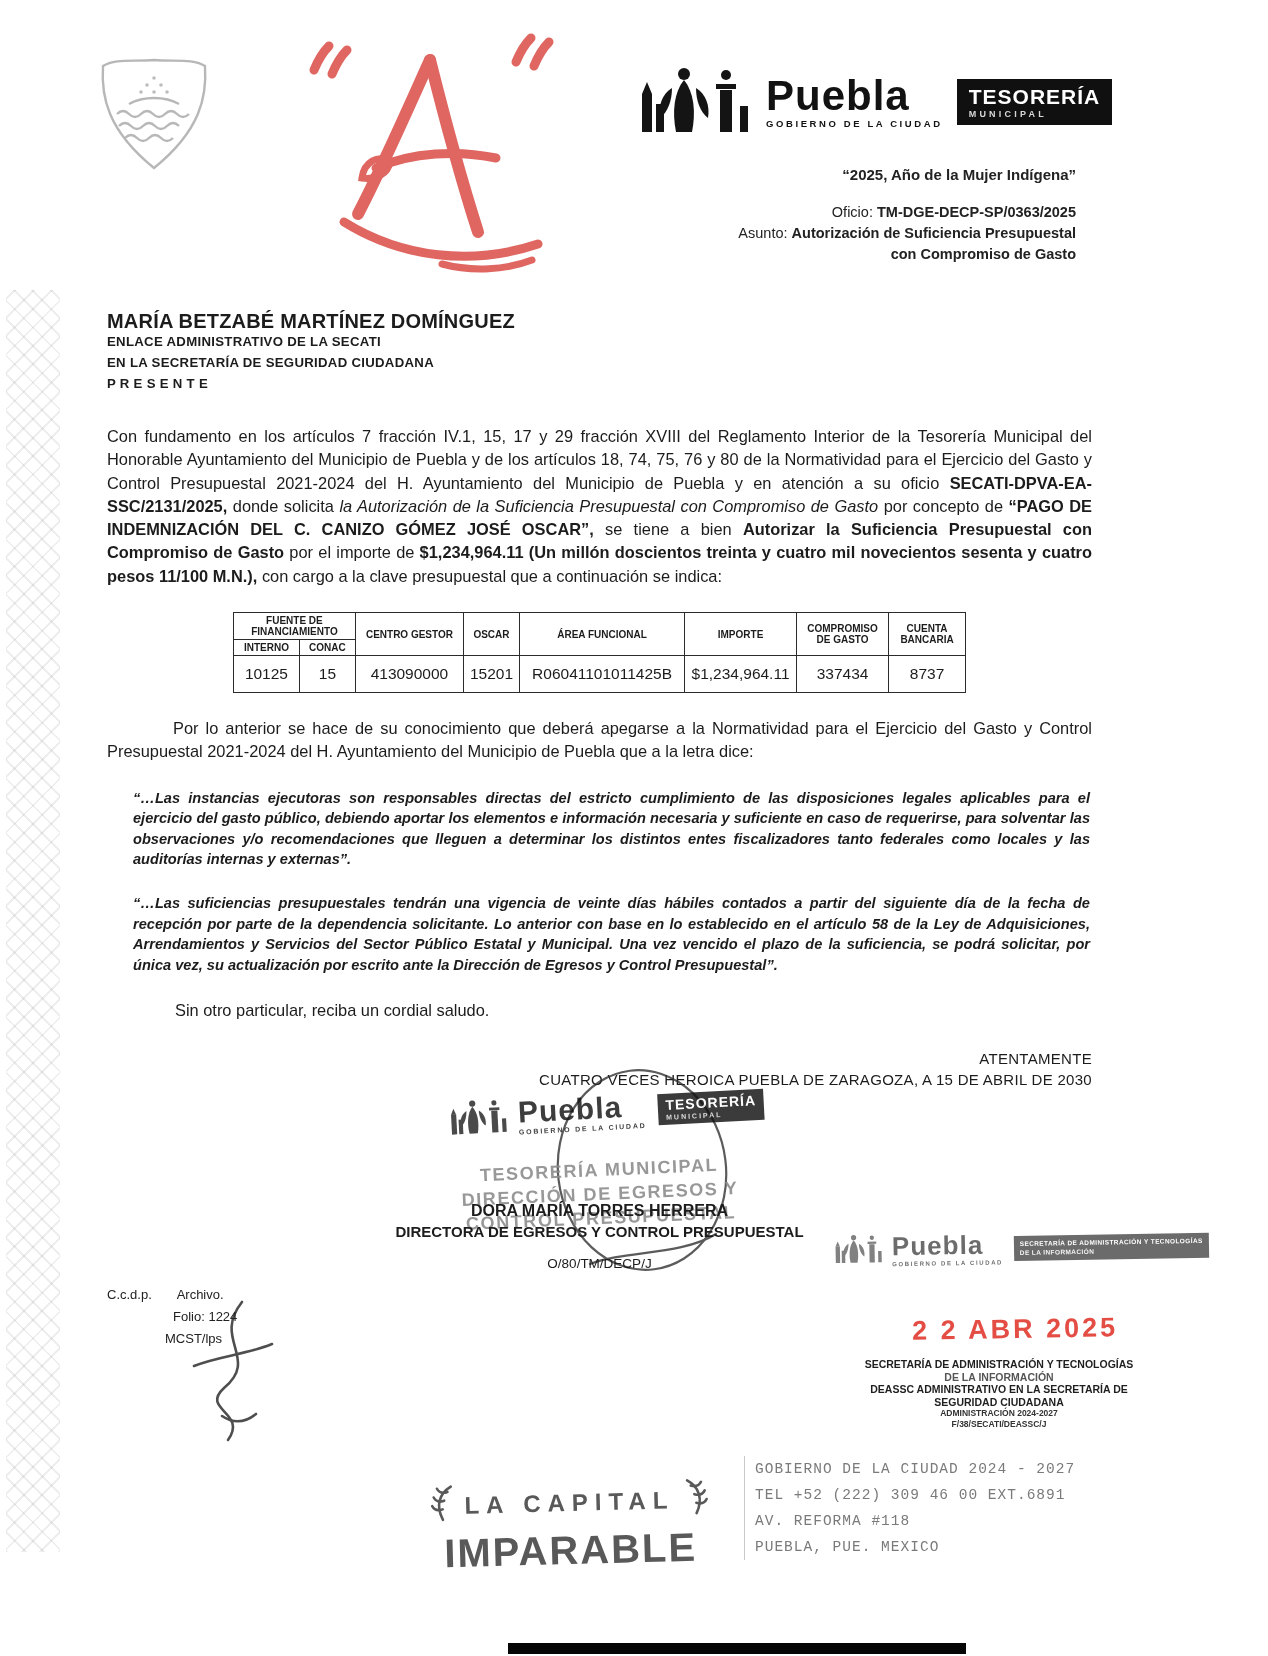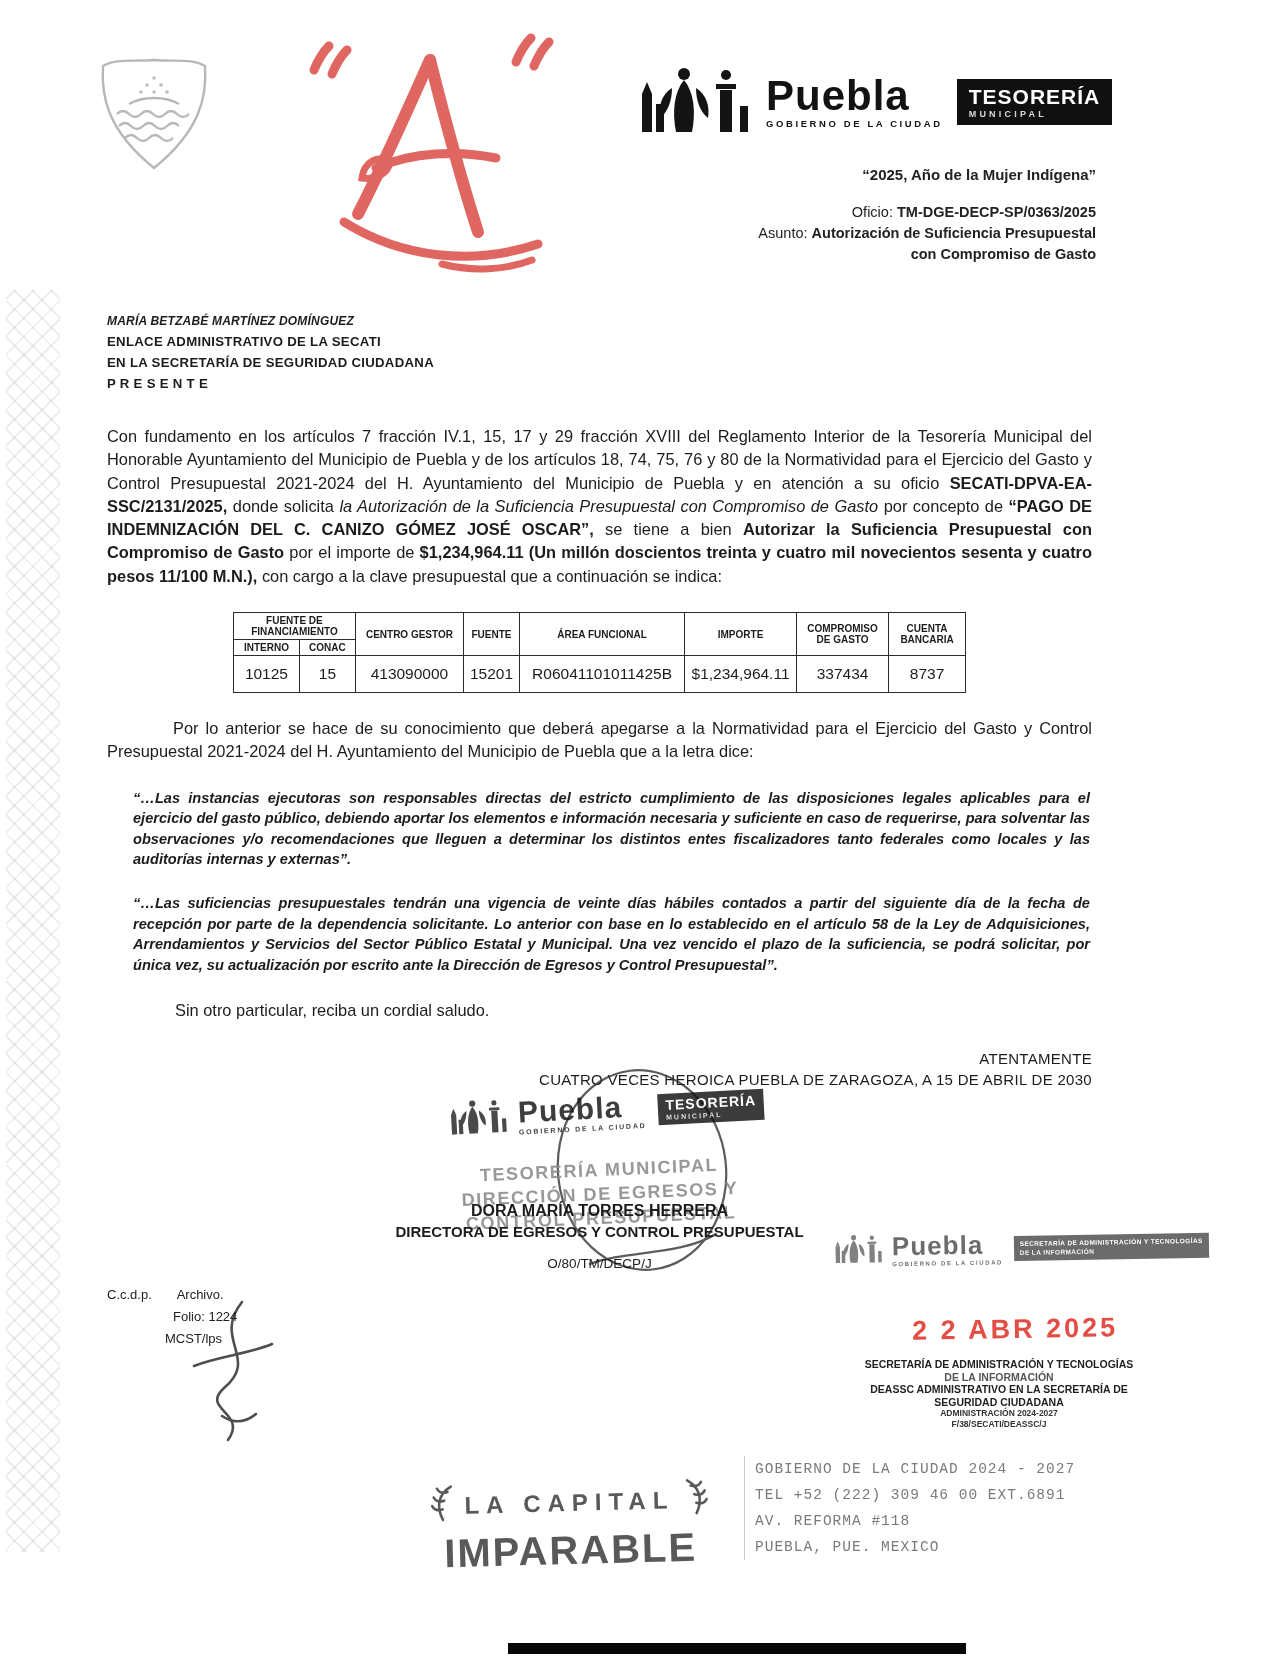--- a/index.html
+++ b/index.html
@@ -20,29 +20,29 @@
   }
 
   
   .logo-block{left:636px; top:60px; display:flex; align-items:center; gap:10px;}
   .logo-word{font-size:42px; font-weight:800; letter-spacing:1px; color:#121212; line-height:40px;}
   .logo-sub{font-size:9.5px; font-weight:700; letter-spacing:2.6px; color:#121212; margin-top:2px;}
   .logo-box{background:#101010; color:#fff; padding:7px 12px 6px 12px; text-align:left; margin-left:4px;}
   .logo-box .l1{font-size:21px; font-weight:800; letter-spacing:1px; line-height:22px;}
   .logo-box .l2{font-size:9px; font-weight:700; letter-spacing:3.2px; color:#d8d8d8; margin-top:1px;}
 
-  .right-align{left:564px; width:532px; text-align:right;}
+  .right-align{left:544px; width:532px; text-align:right;}
   .slogan{top:166px; font-size:15px; font-weight:700; color:#222;}
   .refs{top:202px; font-size:14.5px; line-height:21px; color:#222;}
   .refs b{font-weight:700;}
 
   
   .content{position:absolute; left:107px; top:312px; width:985px;}
   .recipient{font-weight:700; line-height:18px;}
-  .recipient .name{font-size:12px; letter-spacing:.2px;font-style:italic;}
+  .recipient .name{font-size:20px; letter-spacing:.2px;}
   .recipient .line{font-size:13.2px; letter-spacing:.3px; margin-top:3px;}
   p.body{font-size:16.4px; line-height:1.42; text-align:justify; margin:32px 0 0 0;}
   p.body i{font-style:italic;}
   p.body b{font-weight:700;}
   p.indent{text-indent:66px; margin-top:24px;}
 
   table.budget{border-collapse:collapse; margin:24px auto 0 auto;}
   table.budget th, table.budget td{border:1.5px solid #2b2b2b; text-align:center; vertical-align:middle;}
   table.budget th{font-size:10px; font-weight:700; padding:2px 4px; line-height:11px;}
   table.budget td{font-size:15.5px; padding:5px 6px; height:26px;}
@@ -207,21 +207,21 @@
           <col style="width:56px">
         <col style="width:165px">
           <col style="width:112px">
           <col style="width:92px">
           <col style="width:77px">
       </colgroup>
       <thead>
         <tr>
           <th colspan="2">FUENTE DE FINANCIAMIENTO</th>
           <th rowspan="2">CENTRO GESTOR</th>
-          <th rowspan="2">FUENTE</th>
+          <th rowspan="2">OSCAR</th>
           <th rowspan="2">ÁREA FUNCIONAL</th>
           <th rowspan="2">IMPORTE</th>
           <th rowspan="2">COMPROMISO DE GASTO</th>
           <th rowspan="2">CUENTA BANCARIA</th>
         </tr>
         <tr>
           <th>INTERNO</th>
           <th>CONAC</th>
         </tr>
       </thead>

